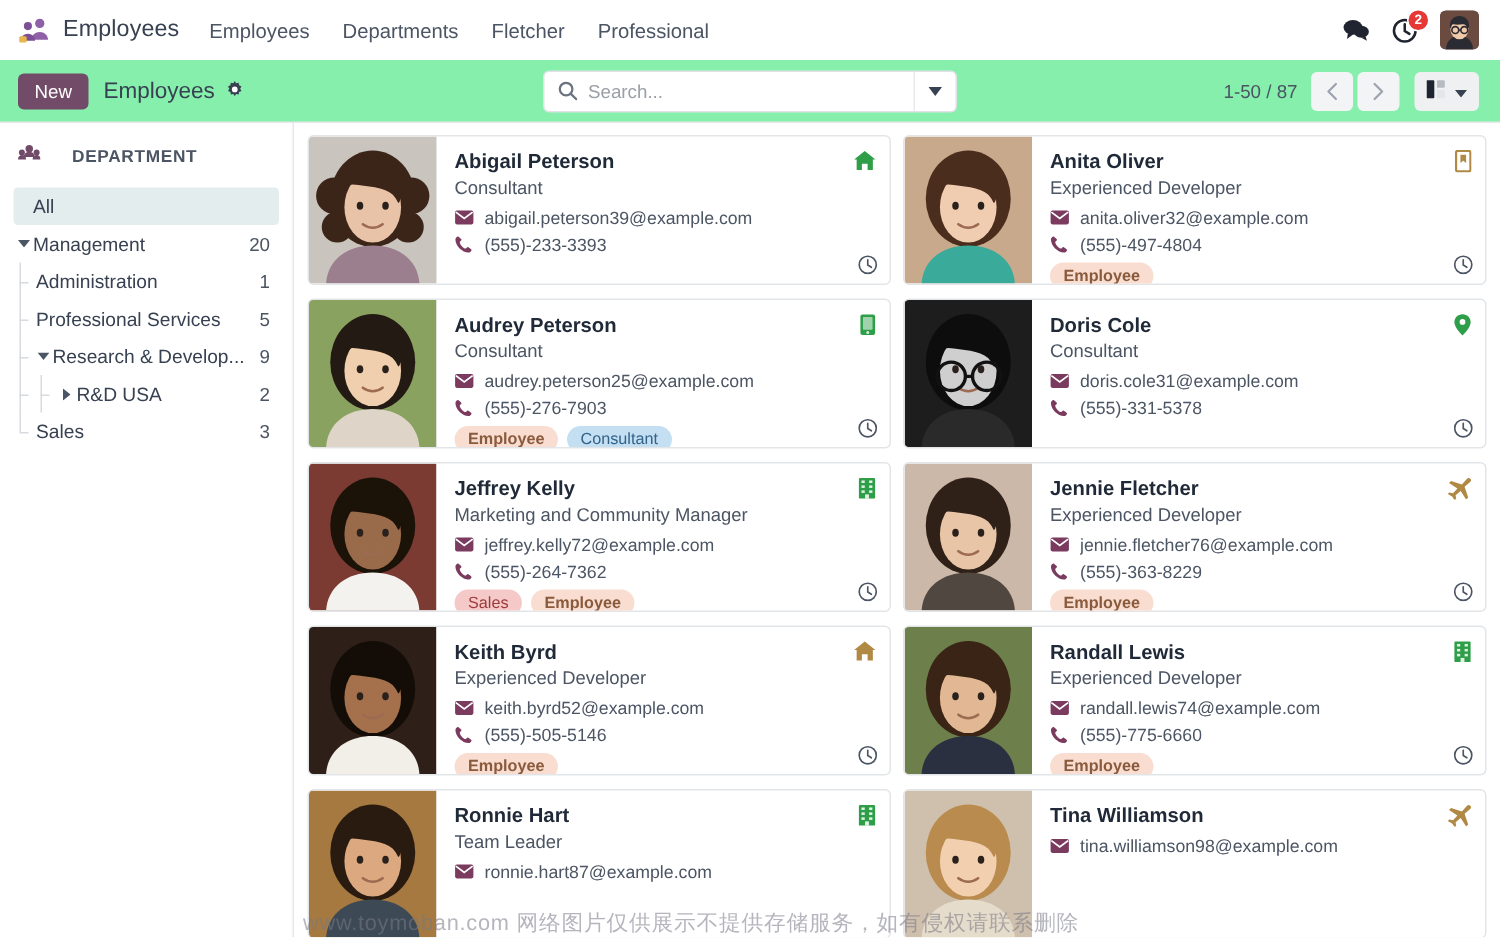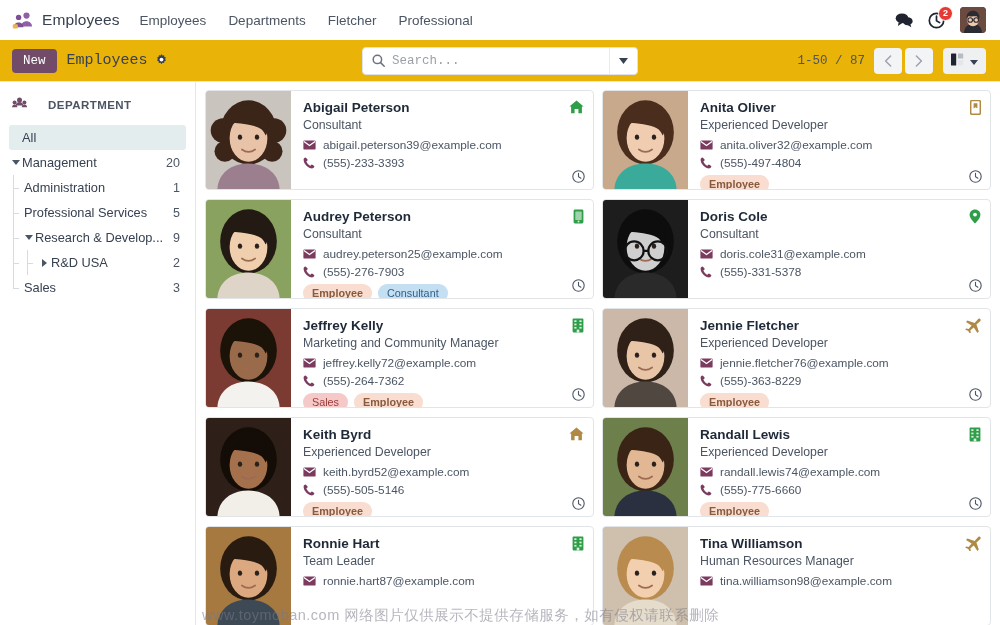--- a/index.html
+++ b/index.html
@@ -54,24 +54,23 @@
     width: 26px; height: 26px; border-radius: 4px;
     background: #5b3a33; overflow: hidden; cursor: pointer;
     display: block;
   }
 
   
   .control-panel {
     height: 42px;
     display: flex; align-items: center;
     padding: 0 14px 0 12px;
-    background: #eab308;
+    background: #86efac;
     border-bottom: 1px solid #e5e7eb;
     position: relative;
-    font-family: Liberation Mono, monospace;
   }
   .btn-new {
     background: #714b67; color: #fff;
     border: none; border-radius: 4px;
     font-size: 12.5px; font-family: inherit;
     padding: 5px 11px; cursor: pointer;
     margin-right: 10px;
   }
   .breadcrumb {
     display: flex; align-items: center; gap: 7px;
@@ -938,21 +937,20 @@
     <ellipse cx="45" cy="52" rx="20" ry="25" fill="#f2cfae"></ellipse>
     <path d="M45 16c-16 0-25 11-25 26 0 4 1 7 2 7 1-9 5-13 9-13 10 1 22 2 28 7 2 2 3 4 4 6 1 0 2-3 2-7 0-15-8-26-20-26z" fill="#b98b4e"></path>
     <ellipse cx="36" cy="51" rx="2.3" ry="2.8" fill="#2b211c"></ellipse>
     <ellipse cx="54" cy="51" rx="2.3" ry="2.8" fill="#2b211c"></ellipse>
     <path d="M38 64q7 5 14 0" fill="none" stroke="#9d6b52" stroke-width="1.8" stroke-linecap="round"></path>
 
   </svg>
           </div>
     <div class="k-content">
       <div class="k-name">Tina Williamson</div>
-      <div class="k-job">Human Resources Manager</div>
       <div class="k-row">
         <span class="ic">
                 <svg width="13" height="10" viewBox="0 0 13 10">
                   <rect x="0.4" y="0.4" width="12.2" height="9.2" rx="1.2" fill="#7a3b5f"></rect>
                   <path d="M0.9 1.4 L6.5 5.6 L12.1 1.4" fill="none" stroke="#ffffff" stroke-width="1.2"></path>
                 </svg>
               </span>
         <span class="txt">tina.williamson98@example.com</span>
       </div>
 

